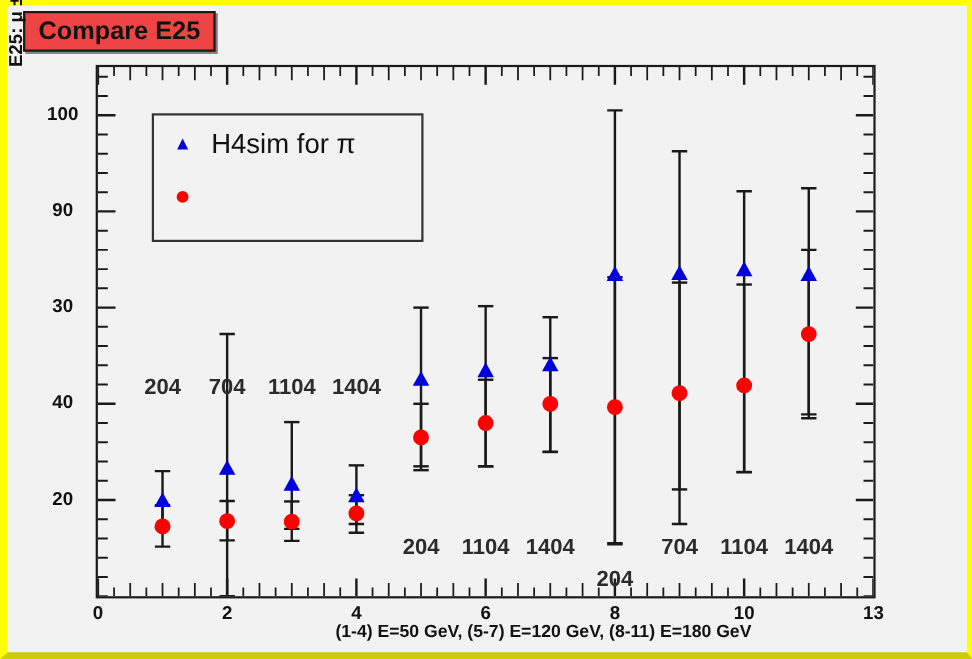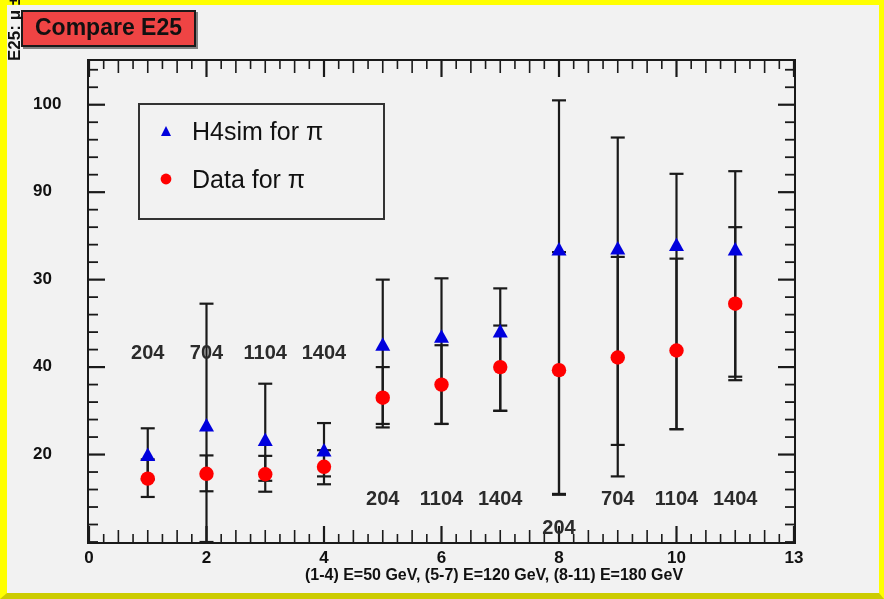--- a/index.html
+++ b/index.html
@@ -58,21 +58,21 @@
     text-align:center;
     font-size:16px;font-weight:bold;color:#111;
     padding-left:90px;
     box-sizing:border-box;
   }
   .tick-text{
     position:absolute;
     font-size:17px;font-weight:bold;color:#111;
     white-space:nowrap;
   }
-  .ytick-text{text-align:left;}
+  .ytick-text{text-align:center;}
   .xtick-text{text-align:center;}
   
   #legend{
     position:absolute;
     left:131px;top:98px;
     width:247px;height:117px;
     background:#f2f2f2;
     border:2px solid #333;
     box-sizing:border-box;
   }
@@ -411,21 +411,20 @@
           </svg>
       </span>
       <span class="legend-label">H4sim for π</span>
     </div>
     <div class="legend-row" style="top:52px">
       <span class="legend-marker">
         <svg width="16" height="16" viewBox="0 0 16 16">
             <circle cx="8" cy="8" r="5.4" fill="#ff0000"></circle>
           </svg>
       </span>
-      <span class="legend-label">Data for π</span>
     </div>
   </div>
 
 <div class="tick-text ytick-text" style="left: 26px; width: 48px; top: 438.545px;">20</div>
     <div class="tick-text ytick-text" style="left: 26px; width: 48px; top: 351.091px;">40</div>
     <div class="tick-text ytick-text" style="left: 26px; width: 48px; top: 263.636px;">30</div>
     <div class="tick-text ytick-text" style="left: 26px; width: 48px; top: 176.182px;">90</div>
     <div class="tick-text ytick-text" style="left: 26px; width: 48px; top: 88.7273px;">100</div>
     <div class="tick-text xtick-text" style="left: 57px; width: 50px; top: 543px;">0</div>
     <div class="tick-text xtick-text" style="left: 174.5px; width: 50px; top: 543px;">2</div>

